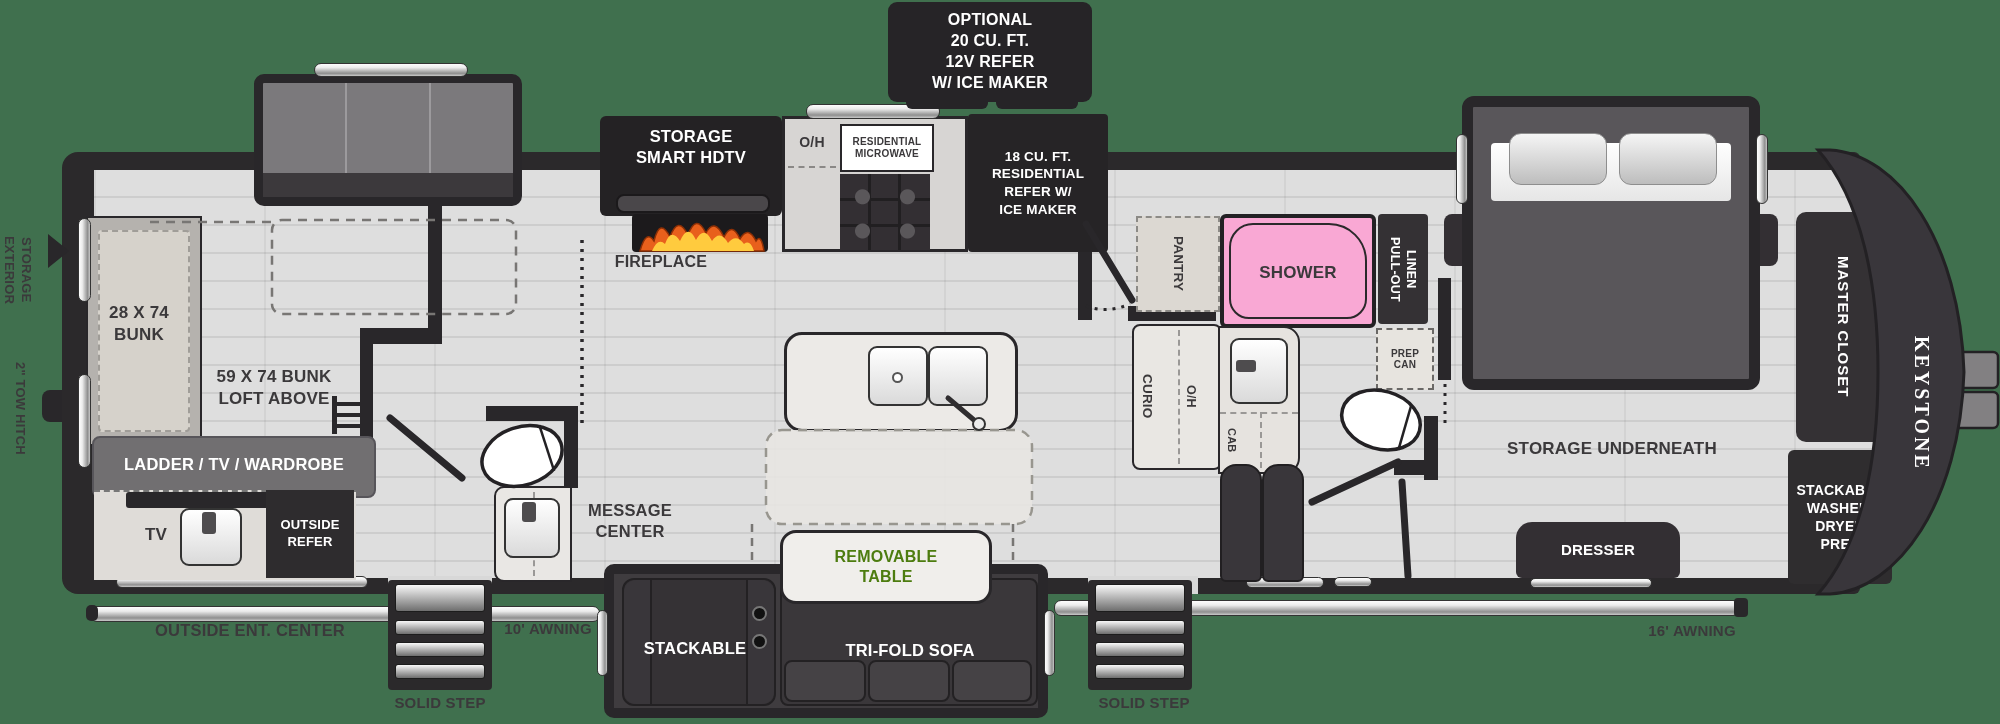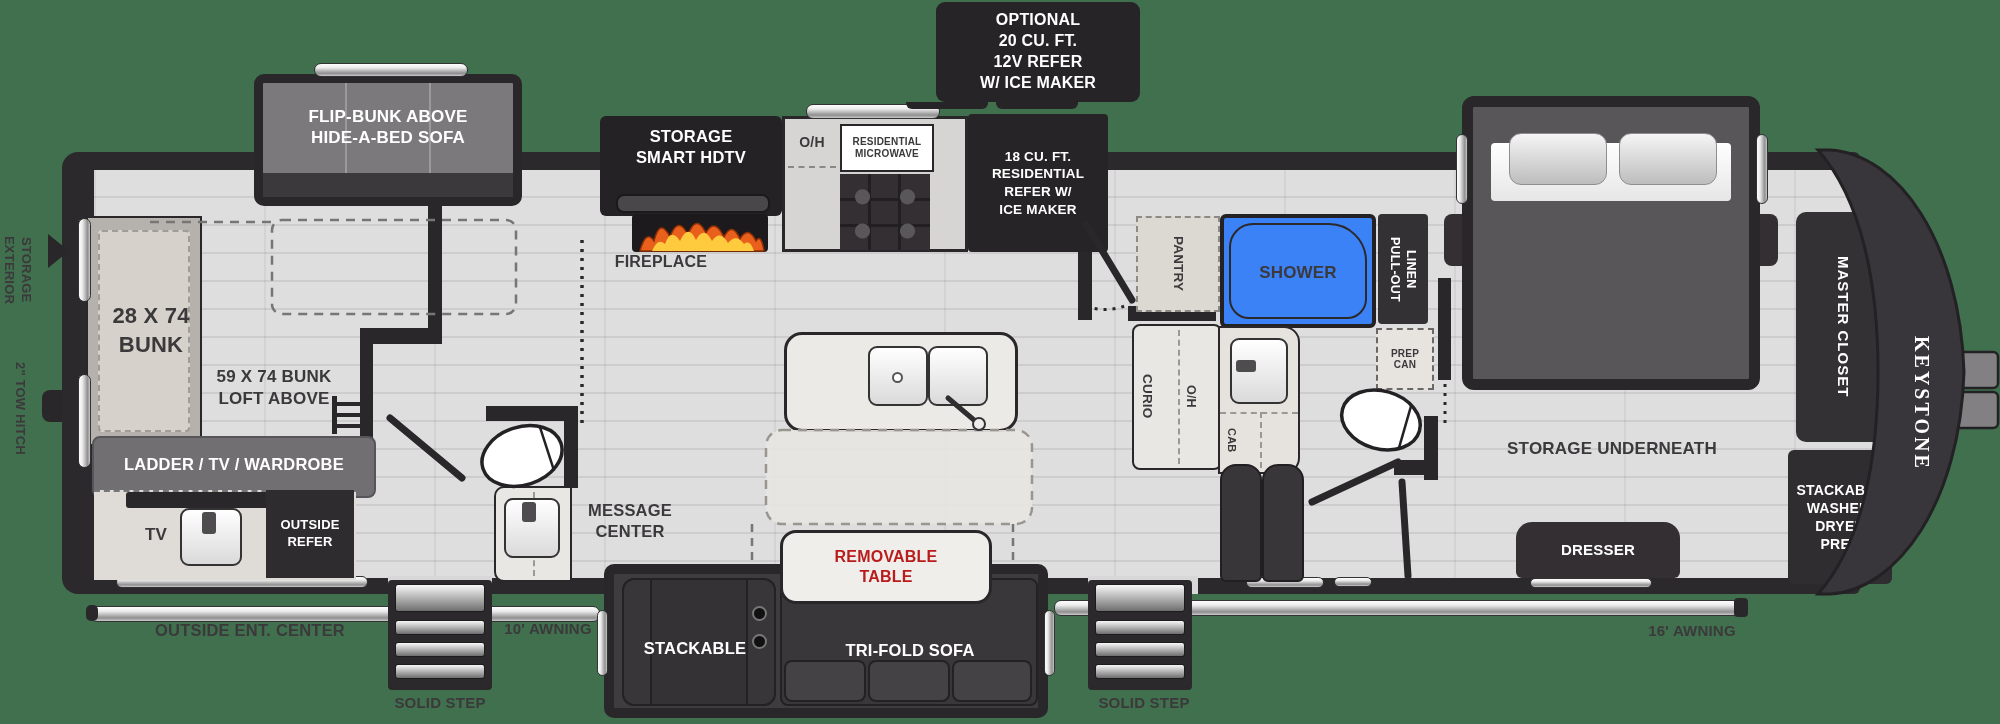--- a/index.html
+++ b/index.html
@@ -51,27 +51,25 @@
   <div class="silver" style="left:1334px;top:577px;width:36px;height:8px;z-index:6;"></div>
   <div class="silver" style="left:1530px;top:578px;width:120px;height:8px;z-index:6;"></div>
   <div class="silverv" style="left:78px;top:218px;width:11px;height:82px;"></div>
   <div class="silverv" style="left:78px;top:374px;width:11px;height:92px;"></div>
 
   <div class="abs" style="left:254px;top:74px;width:268px;height:132px;background:#7B797C;border:9px solid #29272A;border-radius:10px;box-sizing:border-box;z-index:8;">
     <div class="abs" style="left:0;right:0;bottom:0;height:24px;background:#3C393C;"></div>
     <div class="abs" style="left:82px;top:0;bottom:24px;width:2px;background:rgba(255,255,255,0.25);"></div>
     <div class="abs" style="left:166px;top:0;bottom:24px;width:2px;background:rgba(255,255,255,0.25);"></div>
   </div>
-  <div class="lbl wlbl hi" style="left:264px;top:106px;width:248px;font-size:17px;">FLIP-BUNK ABOVE
-HIDE-A-BED SOFA</div>
   <div class="silver" style="left:314px;top:63px;width:152px;height:12px;"></div>
 
   <div class="abs" style="left:86px;top:216px;width:112px;height:226px;background:#B5B2AE;border:2px solid #29272A;z-index:8;"></div>
   <div class="abs" style="left:98px;top:230px;width:88px;height:198px;background:#D6D2CB;border:2px dashed #A09D98;border-radius:4px;z-index:9;"></div>
-  <div class="lbl" style="left:104px;top:302px;width:94px;font-size:22px;line-height:1.3;">28 X 74
+  <div class="lbl" style="left:92px;top:302px;width:94px;font-size:17px;line-height:1.3;">28 X 74
 BUNK</div>
   <div class="lbl" style="left:196px;top:366px;width:156px;font-size:17px;line-height:1.3;">59 X 74 BUNK
 LOFT ABOVE</div>
 
   <div class="abs" style="left:332px;top:396px;width:36px;height:38px;border-left:5px solid #29272A;border-right:5px solid #29272A;z-index:9;box-sizing:border-box;">
     <div style="position:absolute;left:0;right:0;top:6px;height:4px;background:#29272A;"></div>
     <div style="position:absolute;left:0;right:0;top:17px;height:4px;background:#29272A;"></div>
     <div style="position:absolute;left:0;right:0;top:28px;height:4px;background:#29272A;"></div>
   </div>
 
@@ -101,21 +99,21 @@
     </div>
   <div class="abs" style="left:840px;top:174px;width:90px;height:76px;background:#332F33;z-index:9;
               background-image:radial-gradient(circle at 25% 30%, #5A575A 7px, transparent 8px),radial-gradient(circle at 75% 30%, #5A575A 7px, transparent 8px),radial-gradient(circle at 25% 75%, #5A575A 7px, transparent 8px),radial-gradient(circle at 75% 75%, #5A575A 7px, transparent 8px),linear-gradient(90deg, transparent 0 28px, #211F21 28px 31px, transparent 31px 58px, #211F21 58px 61px, transparent 61px),linear-gradient(180deg, transparent 0 24px, #211F21 24px 27px, transparent 27px 50px, #211F21 50px 53px, transparent 53px);"></div>
   <div class="silver" style="left:806px;top:104px;width:132px;height:13px;"></div>
 
   <div class="darkbox" style="left:968px;top:114px;width:140px;height:138px;background:#262426;font-size:13.5px;border-radius:4px;"><span>18 CU. FT.
 RESIDENTIAL
 REFER W/
 ICE MAKER</span></div>
 
-  <div class="darkbox" style="left:888px;top:2px;width:204px;height:100px;background:#262427;font-size:16px;border-radius:9px;margin-left:48px;"><span>OPTIONAL
+  <div class="darkbox" style="left:888px;top:2px;width:204px;height:100px;background:#262427;font-size:16px;border-radius:9px;"><span>OPTIONAL
 20 CU. FT.
 12V REFER
 W/ ICE MAKER</span></div>
   <div class="abs" style="left:906px;top:102px;width:82px;height:7px;background:#262427;border-radius:0 0 6px 6px;z-index:10;"></div>
   <div class="abs" style="left:996px;top:102px;width:82px;height:7px;background:#262427;border-radius:0 0 6px 6px;z-index:10;"></div>
 
   <div class="wall" style="left:428px;top:170px;width:14px;height:164px;"></div>
   <div class="wall" style="left:360px;top:328px;width:82px;height:16px;"></div>
   <div class="wall" style="left:360px;top:344px;width:13px;height:132px;"></div>
   <div class="wall" style="left:486px;top:406px;width:92px;height:15px;"></div>
@@ -145,35 +143,35 @@
       <div style="position:absolute;left:2px;bottom:2px;width:78px;height:38px;background:#454245;border:2px solid #232123;border-radius:8px;"></div>
       <div style="position:absolute;left:86px;bottom:2px;width:78px;height:38px;background:#454245;border:2px solid #232123;border-radius:8px;"></div>
       <div style="position:absolute;left:170px;bottom:2px;width:76px;height:38px;background:#454245;border:2px solid #232123;border-radius:8px;"></div>
     </div>
   </div>
   <div class="lbl wlbl hi" style="left:628px;top:638px;width:134px;font-size:16.5px;">STACKABLE</div>
   <div class="lbl wlbl hi" style="left:800px;top:640px;width:220px;font-size:16.5px;">TRI-FOLD SOFA</div>
   <div class="silverv" style="left:597px;top:610px;width:9px;height:64px;"></div>
   <div class="silverv" style="left:1044px;top:610px;width:9px;height:64px;"></div>
   <div class="abs" style="left:780px;top:530px;width:206px;height:68px;background:#F0EEEB;border:3px solid #29272A;border-radius:16px;z-index:12;display:flex;align-items:center;justify-content:center;">
-    <span class="lbl" style="position:static;font-size:16px;color:#b91c1c;">REMOVABLE
+    <span class="lbl" style="position:static;font-size:16px;color:#4d7c0f;">REMOVABLE
 TABLE</span>
     </div>
 
   <div class="wall" style="left:1078px;top:170px;width:14px;height:150px;"></div>
   <div class="wall" style="left:1128px;top:306px;width:88px;height:15px;"></div>
   <div class="wall" style="left:1424px;top:416px;width:14px;height:64px;"></div>
   <div class="wall" style="left:1394px;top:460px;width:44px;height:15px;"></div>
   <div class="wall" style="left:1438px;top:278px;width:13px;height:102px;"></div>
 
   <div class="abs" style="left:1136px;top:216px;width:80px;height:92px;background:#DCD8D2;border:2px dashed #8C8A86;z-index:8;display:flex;align-items:center;justify-content:center;">
     <span class="lbl vt" style="position:static;font-size:13.5px;">PANTRY</span>
     </div>
 
-  <div class="abs" style="left:1220px;top:214px;width:156px;height:114px;background:#3b82f6;border:4px solid #232124;border-radius:6px;box-sizing:border-box;z-index:8;">
+  <div class="abs" style="left:1220px;top:214px;width:156px;height:114px;background:#f9a8d4;border:4px solid #232124;border-radius:6px;box-sizing:border-box;z-index:8;">
     <div style="position:absolute;left:5px;top:5px;right:5px;bottom:5px;border:2px solid #2B292B;border-radius:24px 38px 20px 20px;"></div>
     <div class="lbl" style="left:0;right:0;top:44px;font-size:17px;">SHOWER</div>
     </div>
 
   <div class="darkbox vt" style="left:1378px;top:214px;width:50px;height:110px;background:#343134;font-size:12.5px;border-radius:4px;"><span class="vt">PULL-OUT
 LINEN</span></div>
 
   <div class="abs" style="left:1376px;top:328px;width:54px;height:58px;background:#E7E4DF;border:2px dashed #6A6866;z-index:8;display:flex;align-items:center;justify-content:center;">
     <span class="lbl" style="position:static;font-size:10px;line-height:1.15;">PREP
 CAN</span>

